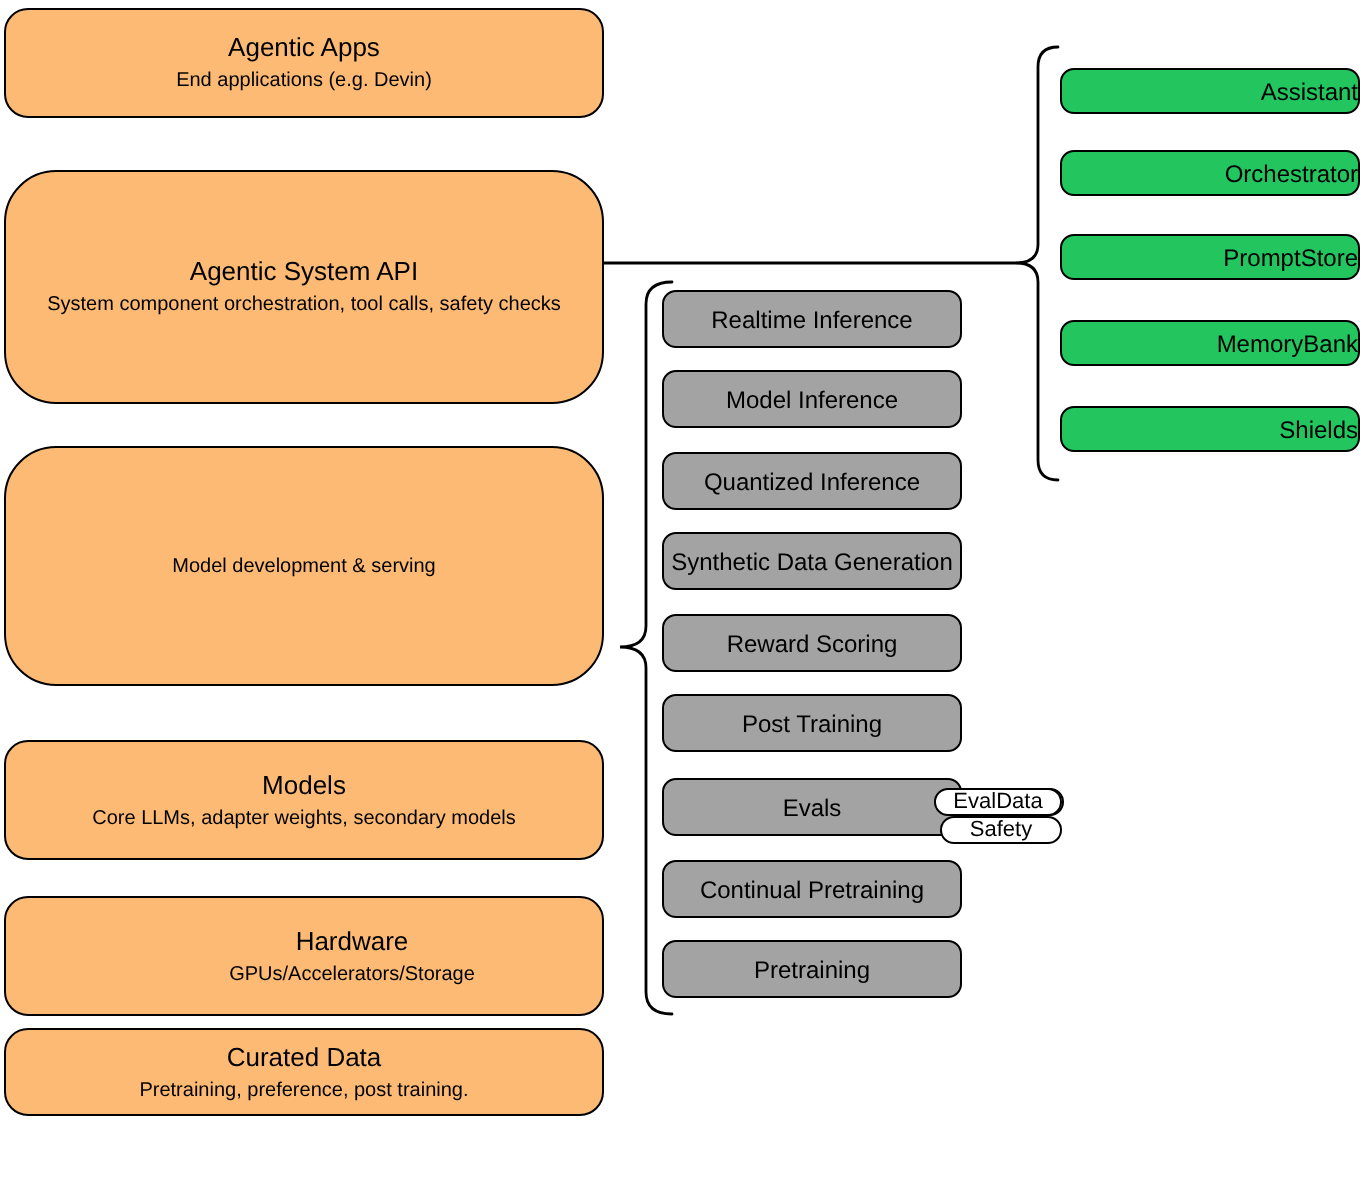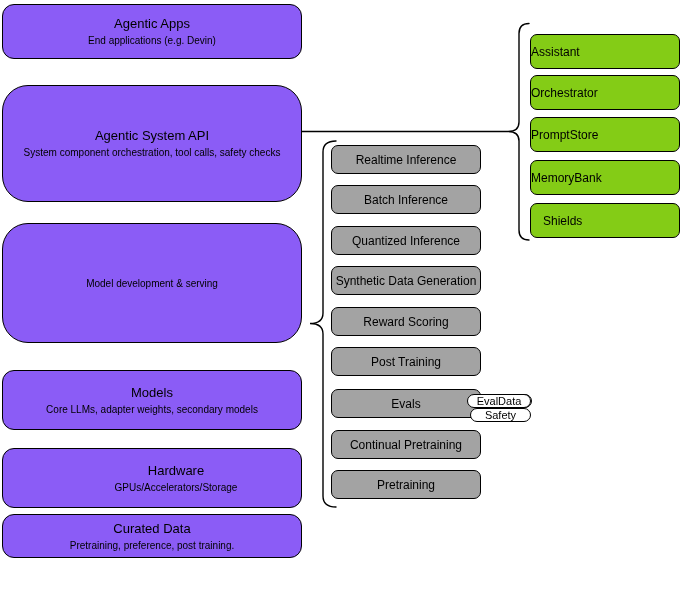--- a/index.html
+++ b/index.html
@@ -9,21 +9,21 @@
     background:#ffffff;
     font-family:"Liberation Sans", sans-serif;
     color:#000000;
     overflow:hidden;
   }
   
   .lbox{
     position:absolute;
     left:2px;width:300px;
     border:1.4px solid #000000;
-    background:#8b5cf6;
+    background:#fdba74;
     box-sizing:border-box;
     display:flex;flex-direction:column;
     align-items:center;justify-content:center;
     text-align:center;
   }
   .ltitle{font-size:13px;line-height:17px;white-space:nowrap;}
   .lsub{font-size:10px;line-height:14px;margin-top:2px;white-space:nowrap;}
   
   .mbox{
     position:absolute;
@@ -31,26 +31,26 @@
     border:1.4px solid #000000;
     border-radius:7px;
     background:#a3a3a3;
     box-sizing:border-box;
     display:flex;align-items:center;justify-content:center;
     font-size:12px;white-space:nowrap;
   }
   
   .rbox{
     position:absolute;
-    left:530px;width:150px;height:35px;
+    left:530px;width:150px;height:23px;
     border:1.4px solid #000000;
     border-radius:7px;
-    background:#84cc16;
+    background:#22c55e;
     box-sizing:border-box;
-    display:flex;align-items:center;justify-content:flex-start;
+    display:flex;align-items:center;justify-content:flex-end;
     font-size:12px;white-space:nowrap;
   }
   
   .pill{
     position:absolute;
     height:14px;
     border:1.3px solid #000000;
     border-radius:8px;
     background:#ffffff;
     box-sizing:border-box;
@@ -100,21 +100,21 @@
 
   <div class="lbox" style="top:514px;height:44px;border-radius:12px;text-align:center;">
     <div class="ltitle">Curated Data</div>
     <div class="lsub">Pretraining, preference, post training.</div>
   </div>
 
   <div class="mbox" style="top:145px;">
     <span>Realtime Inference</span>
   </div>
   <div class="mbox" style="top:185px;">
-    <span>Batch Inference</span>
+    <span>Model Inference</span>
   </div>
   <div class="mbox" style="top:266px;">
     <span>Synthetic Data Generation</span>
   </div>
   <div class="mbox" style="top:226px;">
     <span>Quantized Inference</span>
   </div>
   <div class="mbox" style="top:307px;">
     <span>Reward Scoring</span>
   </div>

